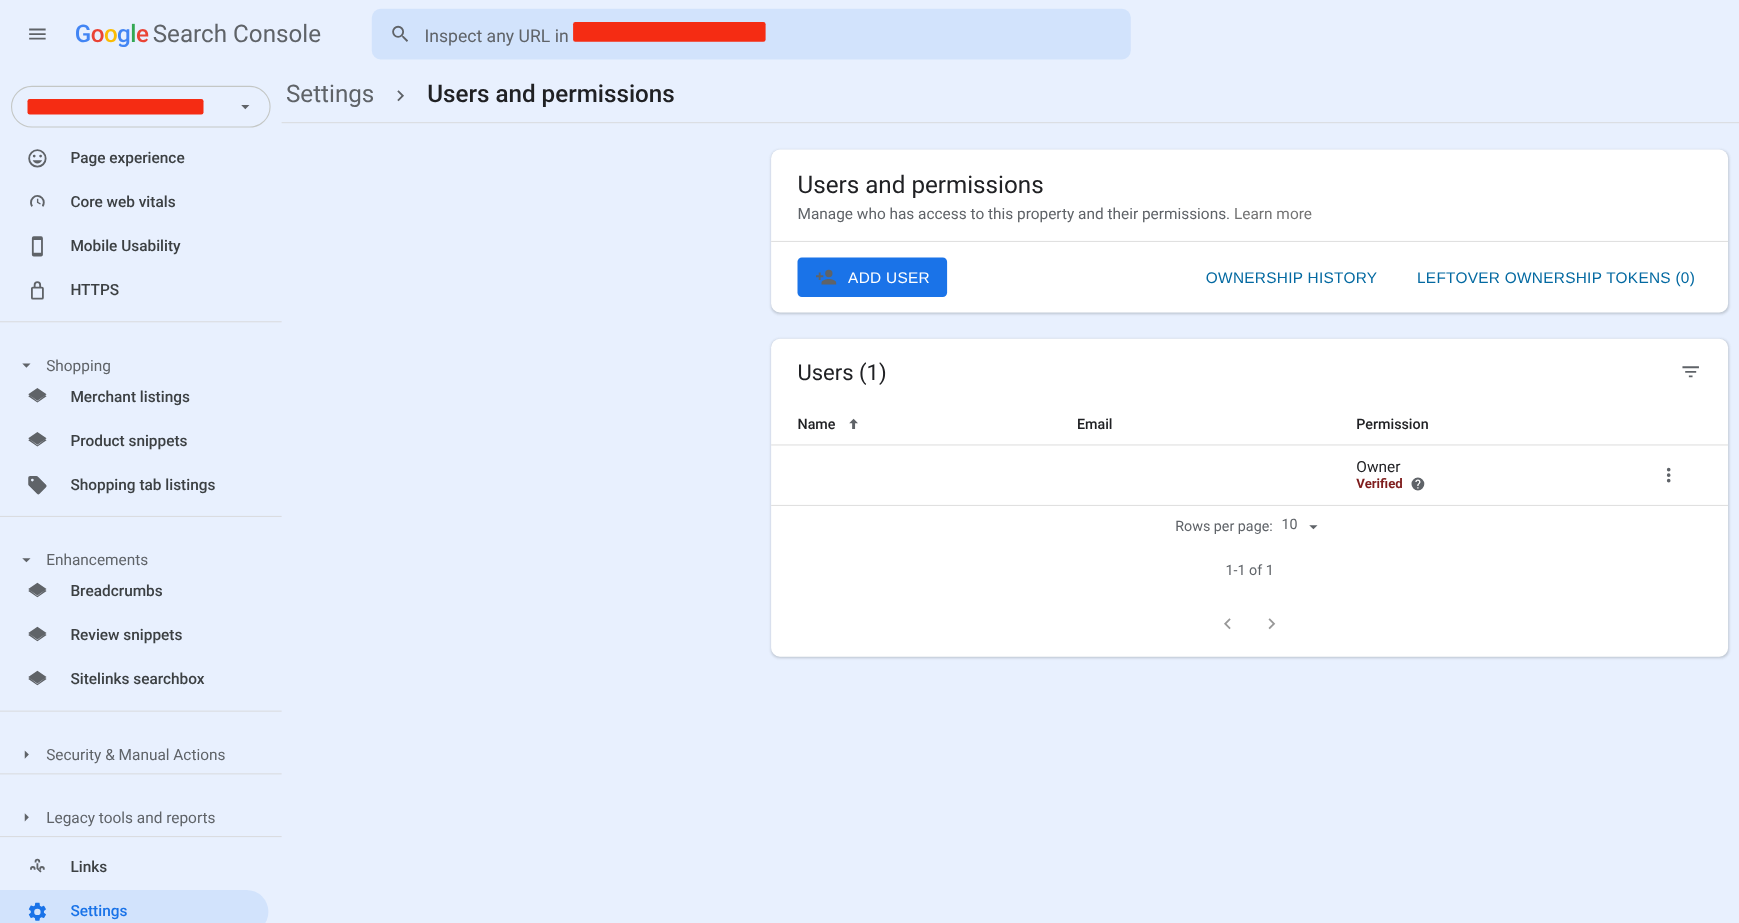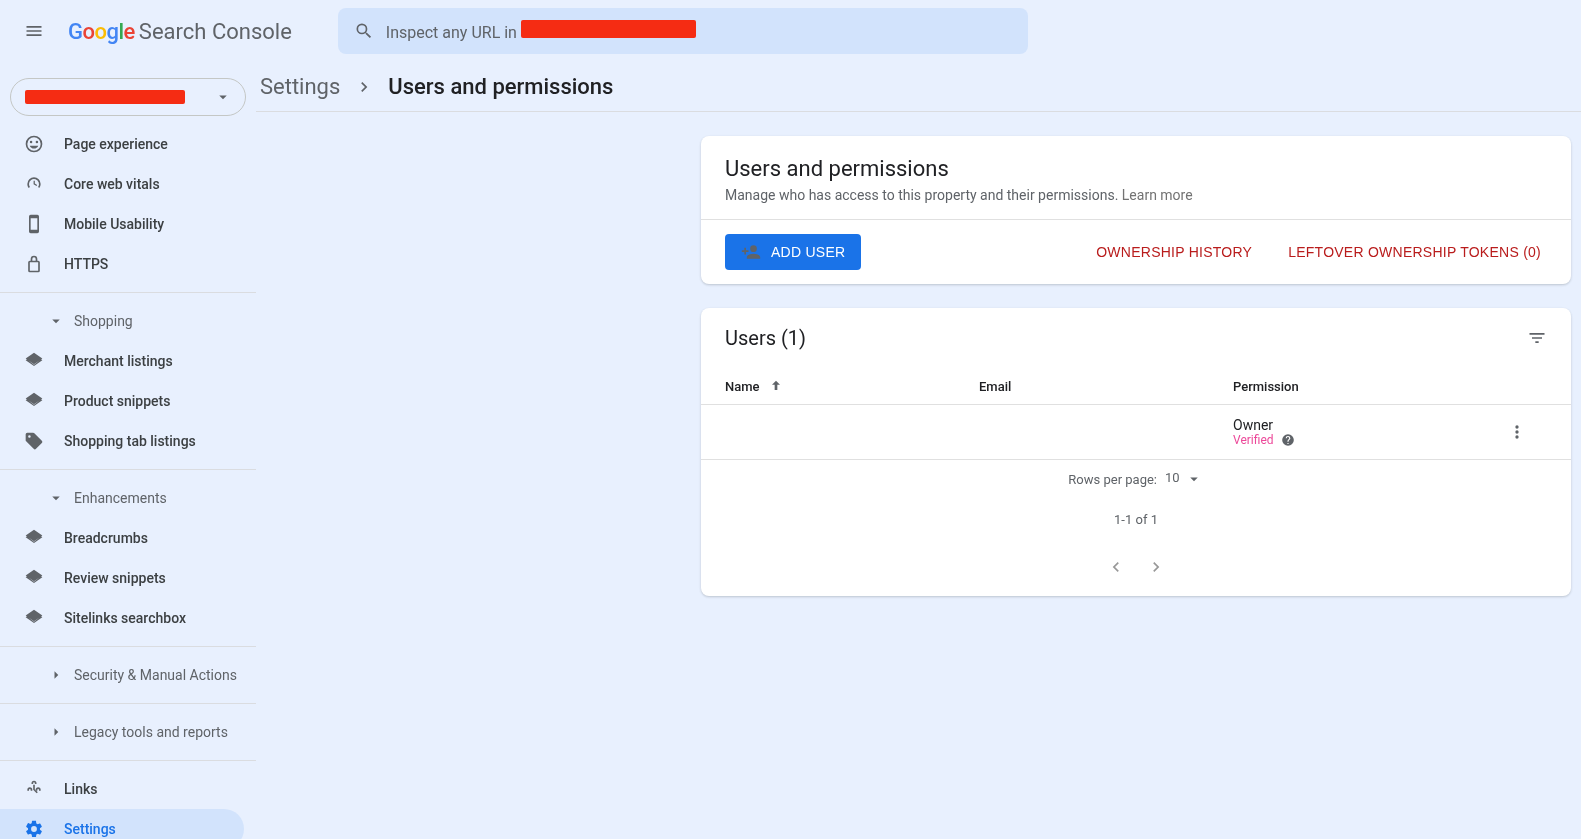--- a/index.html
+++ b/index.html
@@ -71,25 +71,24 @@
     cursor: pointer;
     border-radius: 0 20px 20px 0;
     margin-right: 12px;
   }
   .nav-item .label { font-size: 14px; font-weight: 500; }
   .nav-item.active { background: #d2e3fc; color: #1a73e8; }
   .nav-item.active .icon svg { fill: #1a73e8; }
   .icon { display: inline-flex; width: 20px; justify-content: center; }
   .icon svg { fill: #5f6368; }
   .nav-section {
-    display: flex; align-items: center;
+    display: flex; align-items: flex-end;
     height: 40px; padding: 0 12px 0 14px;
     gap: 8px; color: #5f6368; font-size: 14px; font-weight: 400;
     cursor: pointer;
-    margin-left: 32px;
   }
   .divider { height: 1px; background: #dadce0; margin: 8px 0; }
   
   .main {
     flex: 1; padding: 0; 
   }
   .breadcrumb-bar {
     display: flex; align-items: center; gap: 14px;
     padding: 12px 0px 12px 4px;
     font-size: 22px;
@@ -117,21 +116,21 @@
     display: flex; align-items: center; gap: 24px;
   }
   .btn-primary {
     background: #1a73e8; color: #fff; border: none; border-radius: 4px;
     height: 36px; padding: 0 16px;
     display: inline-flex; align-items: center; gap: 10px;
     font-size: 14px; font-weight: 500; letter-spacing: .25px;
     cursor: pointer;
   }
   .link-btn {
-    color: #b91c1c; font-size: 14px; font-weight: 500; letter-spacing: .25px;
+    color: #0369a1; font-size: 14px; font-weight: 500; letter-spacing: .25px;
     cursor: pointer; background: none; border: none;
   }
   .spacer { flex: 1; }
 
   .table-card-head {
     padding: 18px 24px;
     display: flex; align-items: center;
   }
   .table-title { font-size: 20px; color: #202124; }
   .filter-btn { display: inline-flex; cursor: pointer;}
@@ -146,21 +145,21 @@
   .trow {
     display: grid;
     grid-template-columns: 1fr 1fr 1fr 60px;
     padding: 12px 24px;
     align-items: center;
     border-bottom: 1px solid #e0e0e0;
   }
   .cell-redact-a { background: #f52c13; height: 12px; width: 110px; border-radius: 2px; }
   .cell-redact-b { background: #f52c13; height: 12px; width: 135px; border-radius: 2px; }
   .perm-main { font-size: 14px; color: #202124; }
-  .perm-sub { font-size: 12px; color: #ec4899; display: flex; align-items: flex-start; gap: 4px; }
+  .perm-sub { font-size: 12px; color: #7f1d1d; display: flex; align-items: flex-start; gap: 4px; font-weight: bold; }
   .more-btn { display: flex; justify-content: center; cursor: pointer;}
   .pager {
     display: flex; align-items: center; justify-content: flex-end;
     gap: 24px; padding: 10px 24px; color: #5f6368; font-size: 13px; flex-direction: column;
   }
   .rpp-sel { display: flex; align-items: center; gap: 8px; }
   .pager-nav { display: flex; gap: 8px; }
   .pager-btn { padding: 6px; cursor: pointer; opacity: .4; }
 </style>
 </head>

